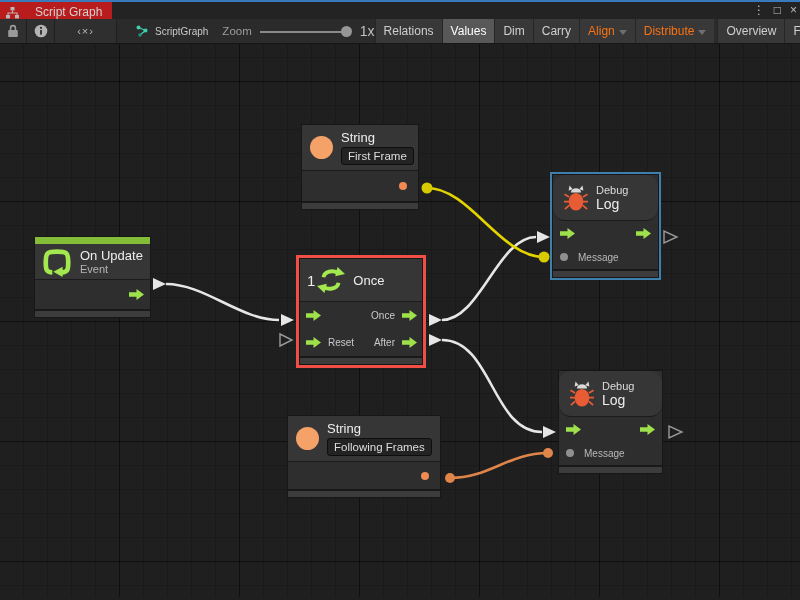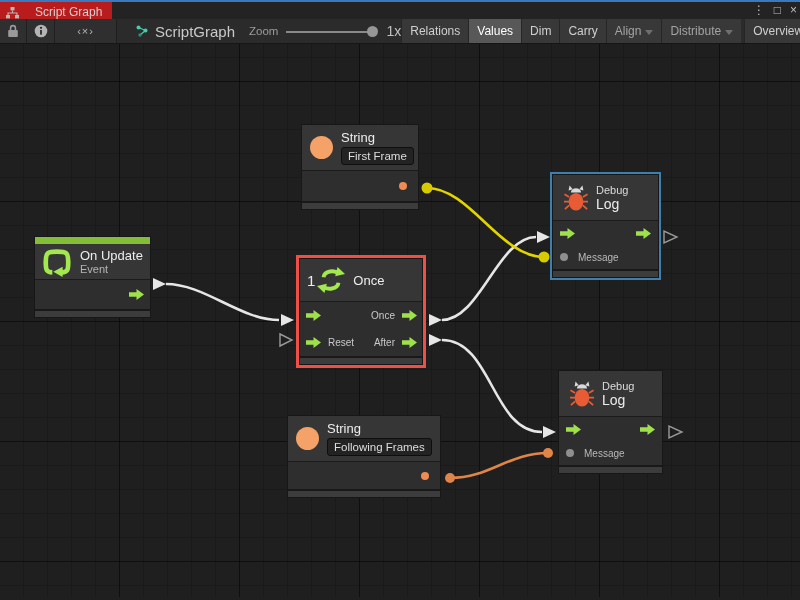--- a/index.html
+++ b/index.html
@@ -15,32 +15,32 @@
   .win-controls { position:absolute; right:3px; top:0; height:17px; display:flex; align-items:center; gap:9px; }
   .win-controls span { color:#bdbdbd; font-size:12px; line-height:17px; cursor:default; }
 
   
   .toolbar { position:relative; height:25px; background:#2b2b2b; border-bottom:1px solid #161616;
     display:flex; align-items:stretch; }
   .tool-left { display:flex; }
   .tool-btn { display:flex; align-items:center; justify-content:center; background:#2f2f2f;
     border-right:1px solid #1f1f1f; color:#b5b5b5; }
   .tool-btn.lockb { width:27px; } .tool-btn.infob { width:28px; } .tool-btn.codeb { width:62px; font-size:11px; letter-spacing:1px; }
-  .graph-label { display:flex; align-items:center; gap:6px; margin-left:18px; color:#c9c9c9; font-size:15px; }
+  .graph-label { display:flex; align-items:center; gap:6px; margin-left:18px; color:#c9c9c9; font-size:10px; }
   .zoom-wrap { display:flex; align-items:center; gap:8px; margin-left:14px; }
   .zoom-label { color:#9d9d9d; font-size:11.5px; }
   .slider { position:relative; width:92px; height:25px; }
   .slider-track { position:absolute; left:0; right:8px; top:12px; height:2px; background:#8a8a8a; }
   .slider-handle { position:absolute; right:0; top:7px; width:11px; height:11px; border-radius:50%; background:#969696; }
   .zoom-value { color:#c0c0c0; font-size:14px; }
   .tool-right { margin-left:auto; display:flex; align-items:stretch; }
   .tbtn { display:flex; align-items:center; gap:4px; padding:0 8px; background:#383838;
     border-left:1px solid #262626; color:#cfcfcf; font-size:12px; white-space:nowrap; }
   .tbtn.active { background:#585858; color:#ffffff; }
-  .tbtn.disabled { color:#a3a3a3;justify-content:space-between; }
+  .tbtn.disabled { color:#f97316;justify-content:space-between; }
   .dd-arrow { width:0; height:0; border-left:4px solid transparent; border-right:4px solid transparent;
     border-top:5px solid #6e6e6e; margin-top:2px; }
   .gapper { width:3px; background:#2b2b2b; }
 
   
   .canvas { position:relative; width:800px; height:553px; background-color:#1f1f1f;
     background-image:
       linear-gradient(rgba(0,0,0,0.42) 1px, transparent 1px),
       linear-gradient(90deg, rgba(0,0,0,0.42) 1px, transparent 1px),
       linear-gradient(rgba(0,0,0,0.16) 1px, transparent 1px),
@@ -70,21 +70,21 @@
   #n-string1 .nbody { height:30px; }
   #n-onupdate { left:34px; top:192px; width:117px; }
   .greenbar { height:7px; background:#84bd38; }
   #n-onupdate .nheader { height:36px; padding-left:7px; }
   #n-onupdate .nbody { height:29px; }
   #n-once { left:296px; top:211px; width:124px; margin:3px; }
   #n-once .nheader { height:43px; padding-left:7px; }
   #n-once .nrow { height:27px; padding:0 5px 0 6px; }
   #n-debugtop { left:550px; top:128px; width:107px; margin:2px; }
   #n-debugbot { left:558px; top:326px; width:105px; }
-  .dbg .nheader { height:46px; padding-left:11px; }
+  .dbg .nheader { height:46px; padding-left:11px;border-radius:12px; }
   .dbg .nrow { height:24px; padding:0 7px 0 7px; }
   #n-string2 { left:287px; top:371px; width:154px; }
   #n-string2 .nheader { height:46px; padding-left:8px; }
   #n-string2 .nbody { height:27px; }
 
   .hdr-text { display:flex; flex-direction:column; justify-content:center; margin-left:8px; }
   .spacer { flex:1; }
 </style>
 </head>
 <body>

